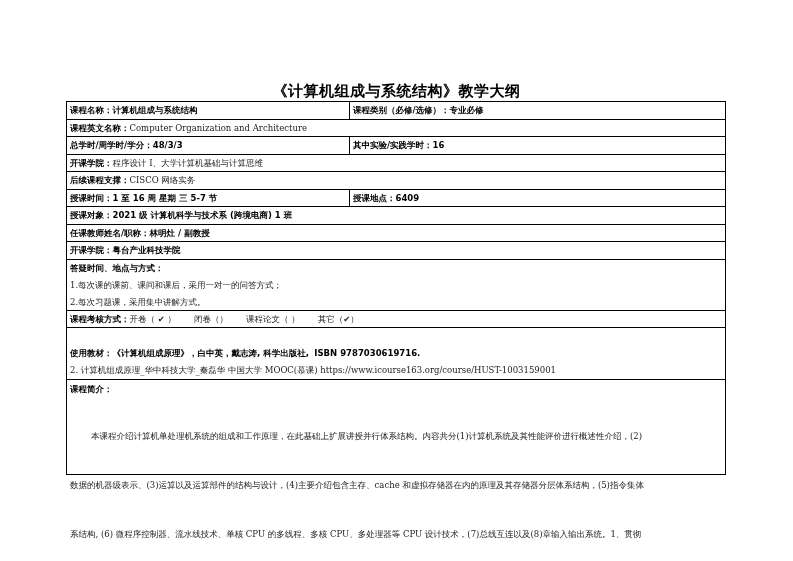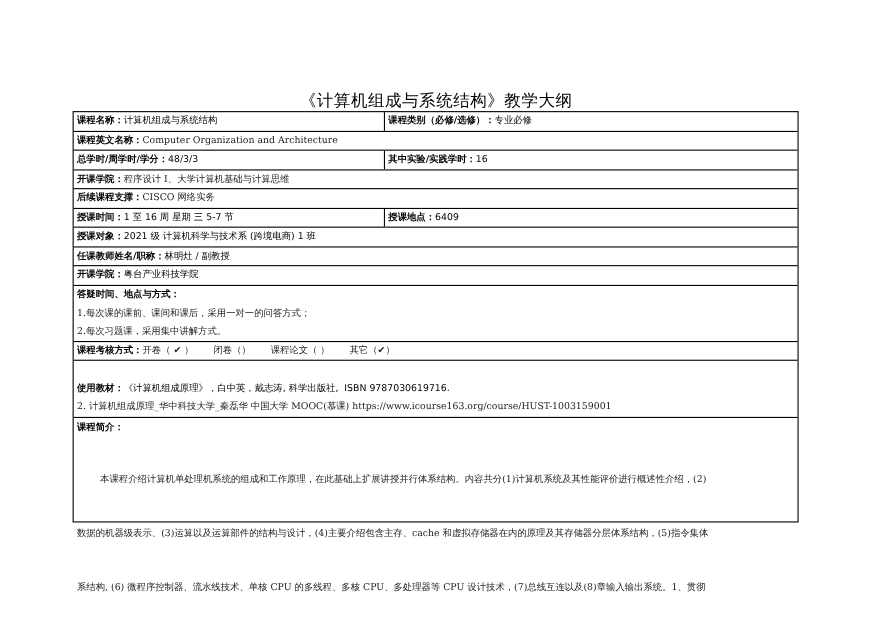--- a/index.html
+++ b/index.html
@@ -1,29 +1,29 @@
 <!DOCTYPE html>
 <html><head>
 <meta charset="utf-8">
 <style>
   html, body { margin: 0; padding: 0; background: #ffffff; }
   body { width: 793px; height: 561px; position: relative; overflow: hidden;
          font-family: "DejaVu Serif", "Liberation Serif", serif; color: #1a1a1a; }
   .title { position: absolute; left: 0; width: 793px; top: 82px; text-align: center;
-           font-family: "DejaVu Sans", sans-serif; font-weight: normal; font-size: 15px; color: #000; letter-spacing: 0.5px; }
+           font-family: "DejaVu Sans", sans-serif; font-weight: bold; font-size: 15px; color: #000; letter-spacing: 0.5px; }
   .tbl { position: absolute; left: 66px; top: 101px; width: 660px; border: 1.5px solid #000; box-sizing: border-box; }
   .row { border-bottom: 1px solid #000; display: flex; box-sizing: border-box; font-size: 8.5px; line-height: 16px; }
   .row:last-child { border-bottom: none; gap: 28px; }
   .cell { padding: 0 3px; box-sizing: border-box; white-space: nowrap; overflow: hidden; }
   .c-left { width: 283px; border-right: 1px solid #000; }
   .c-right { flex: 1; }
   .c-full { flex: 1; }
   .lbl { font-family: "DejaVu Sans", sans-serif; font-weight: bold; color: #000; }
   .val { color: #222; }
-  .valb { font-family: "DejaVu Sans", sans-serif; font-weight: normal; color: #000; }
+  .valb { font-family: "DejaVu Sans", sans-serif; font-weight: bold; color: #000; }
   .h17 { height: 17.5px; }
   .multi { flex-direction: column; }
   .multi .line { padding: 0 3px; line-height: 17px; white-space: nowrap; }
   .assess span { margin-right: 18px; }
   .intro .para { padding: 0 3px; font-size: 8.5px; line-height: 21px; white-space: nowrap; }
   .indent { padding-left: 24px !important; }
 </style>
 </head>
 <body>
 

